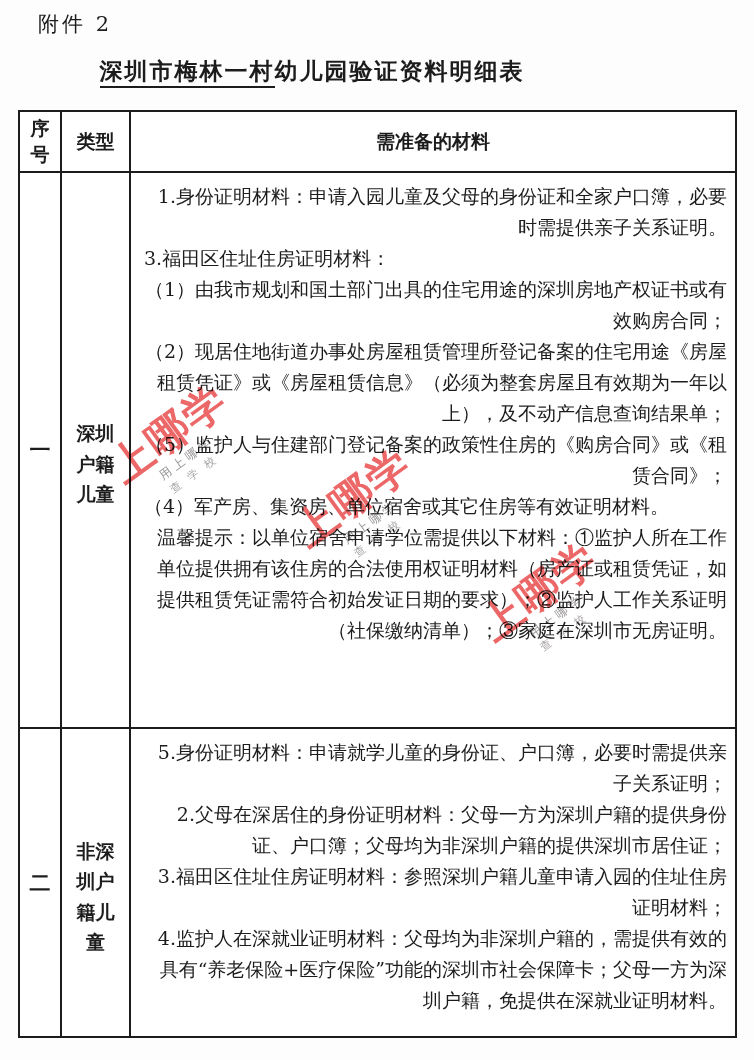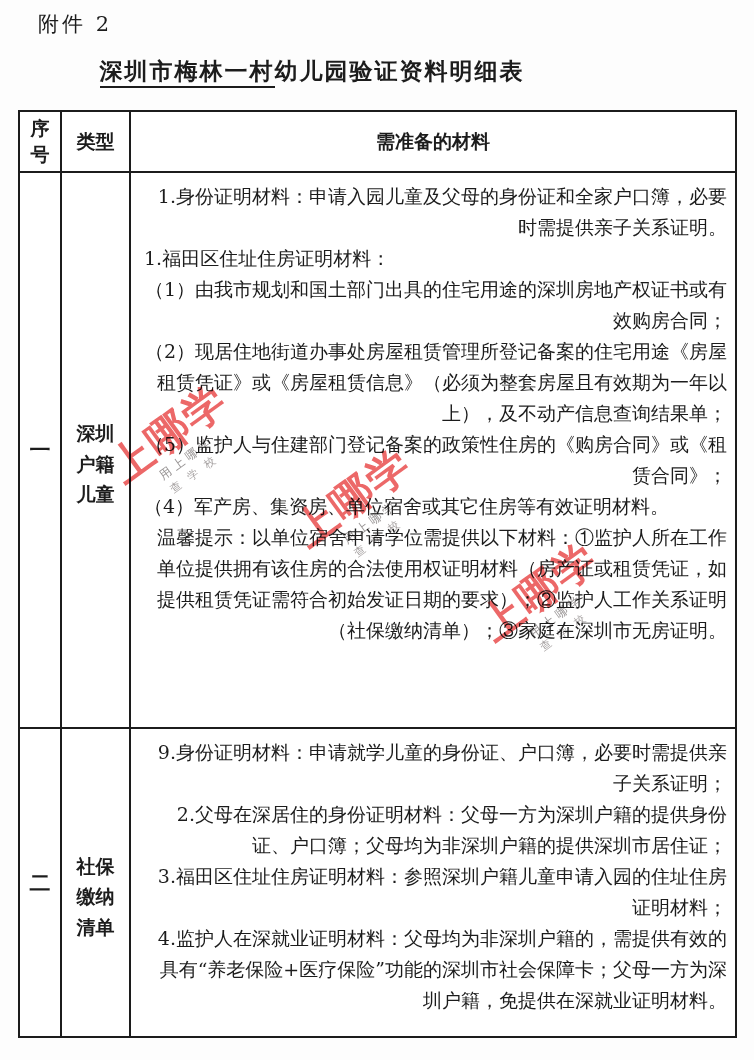--- a/index.html
+++ b/index.html
@@ -107,36 +107,36 @@
   </div>
 
   <div class="cell">
     <span class="seq">一</span>
   </div>
   <div class="cell">
     <span class="typelabel">深圳户籍儿童</span>
   </div>
   <div class="cell content last-col">
     <p>1.身份证明材料：申请入园儿童及父母的身份证和全家户口簿，必要时需提供亲子关系证明。</p>
-    <p>1.福田区住址住房证明材料：</p>
+    <p>3.福田区住址住房证明材料：</p>
     <p>（1）由我市规划和国土部门出具的住宅用途的深圳房地产权证书或有效购房合同；</p>
     <p>（2）现居住地街道办事处房屋租赁管理所登记备案的住宅用途《房屋租赁凭证》或《房屋租赁信息》（必须为整套房屋且有效期为一年以上），及不动产信息查询结果单；</p>
     <p>（5）监护人与住建部门登记备案的政策性住房的《购房合同》或《租赁合同》；</p>
     <p>（4）军产房、集资房、单位宿舍或其它住房等有效证明材料。</p>
     <p>温馨提示：以单位宿舍申请学位需提供以下材料：①监护人所在工作单位提供拥有该住房的合法使用权证明材料（房产证或租赁凭证，如提供租赁凭证需符合初始发证日期的要求）；②监护人工作关系证明（社保缴纳清单）；③家庭在深圳市无房证明。</p>
   </div>
 
   <div class="cell last-row">
     <span class="seq">二</span>
   </div>
   <div class="cell last-row">
-    <span class="typelabel">社保缴纳清单</span>
+    <span class="typelabel">非深圳户籍儿童</span>
   </div>
   <div class="cell content last-col last-row">
-    <p>9.身份证明材料：申请就学儿童的身份证、户口簿，必要时需提供亲子关系证明；</p>
+    <p>5.身份证明材料：申请就学儿童的身份证、户口簿，必要时需提供亲子关系证明；</p>
     <p>2.父母在深居住的身份证明材料：父母一方为深圳户籍的提供身份证、户口簿；父母均为非深圳户籍的提供深圳市居住证；</p>
     <p>3.福田区住址住房证明材料：参照深圳户籍儿童申请入园的住址住房证明材料；</p>
     <p>4.监护人在深就业证明材料：父母均为非深圳户籍的，需提供有效的具有“养老保险+医疗保险”功能的深圳市社会保障卡；父母一方为深圳户籍，免提供在深就业证明材料。</p>
   </div>
 </div>
 
 <div class="wm wm1">
   <div class="wm-big">上哪学</div>
   <div class="wm-small1">用上哪学</div>
   <div class="wm-small2">查学校</div>

